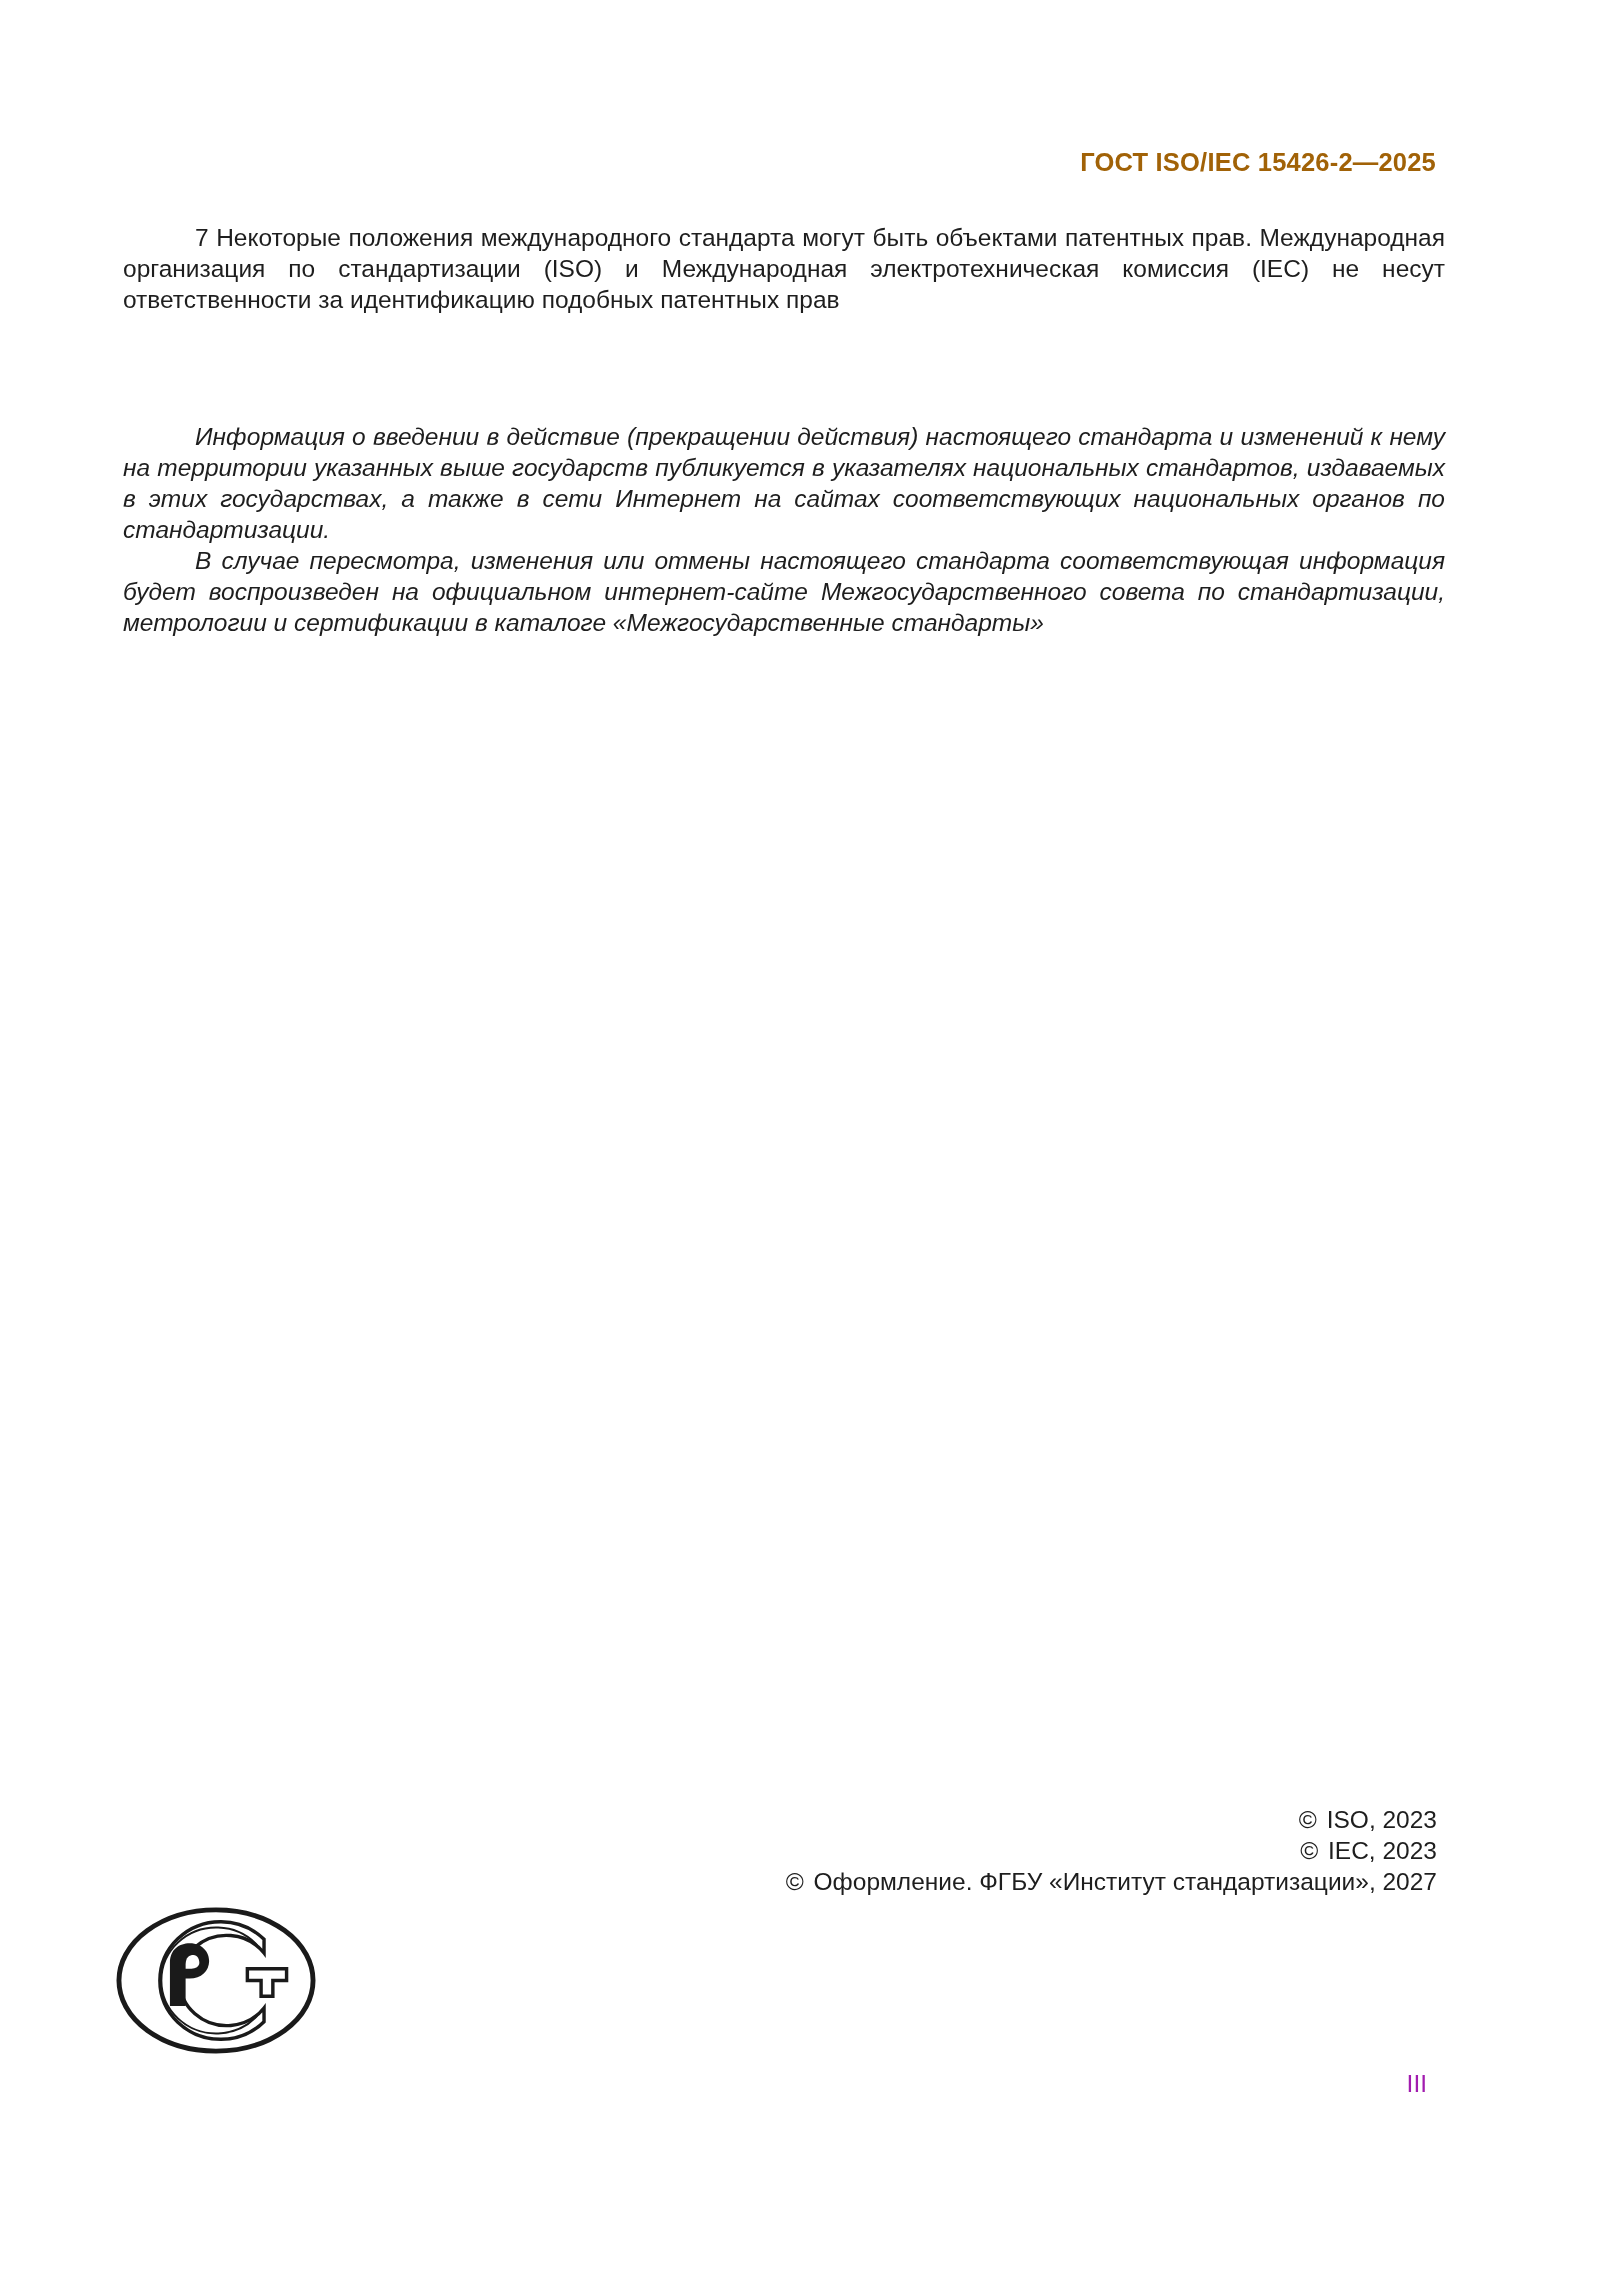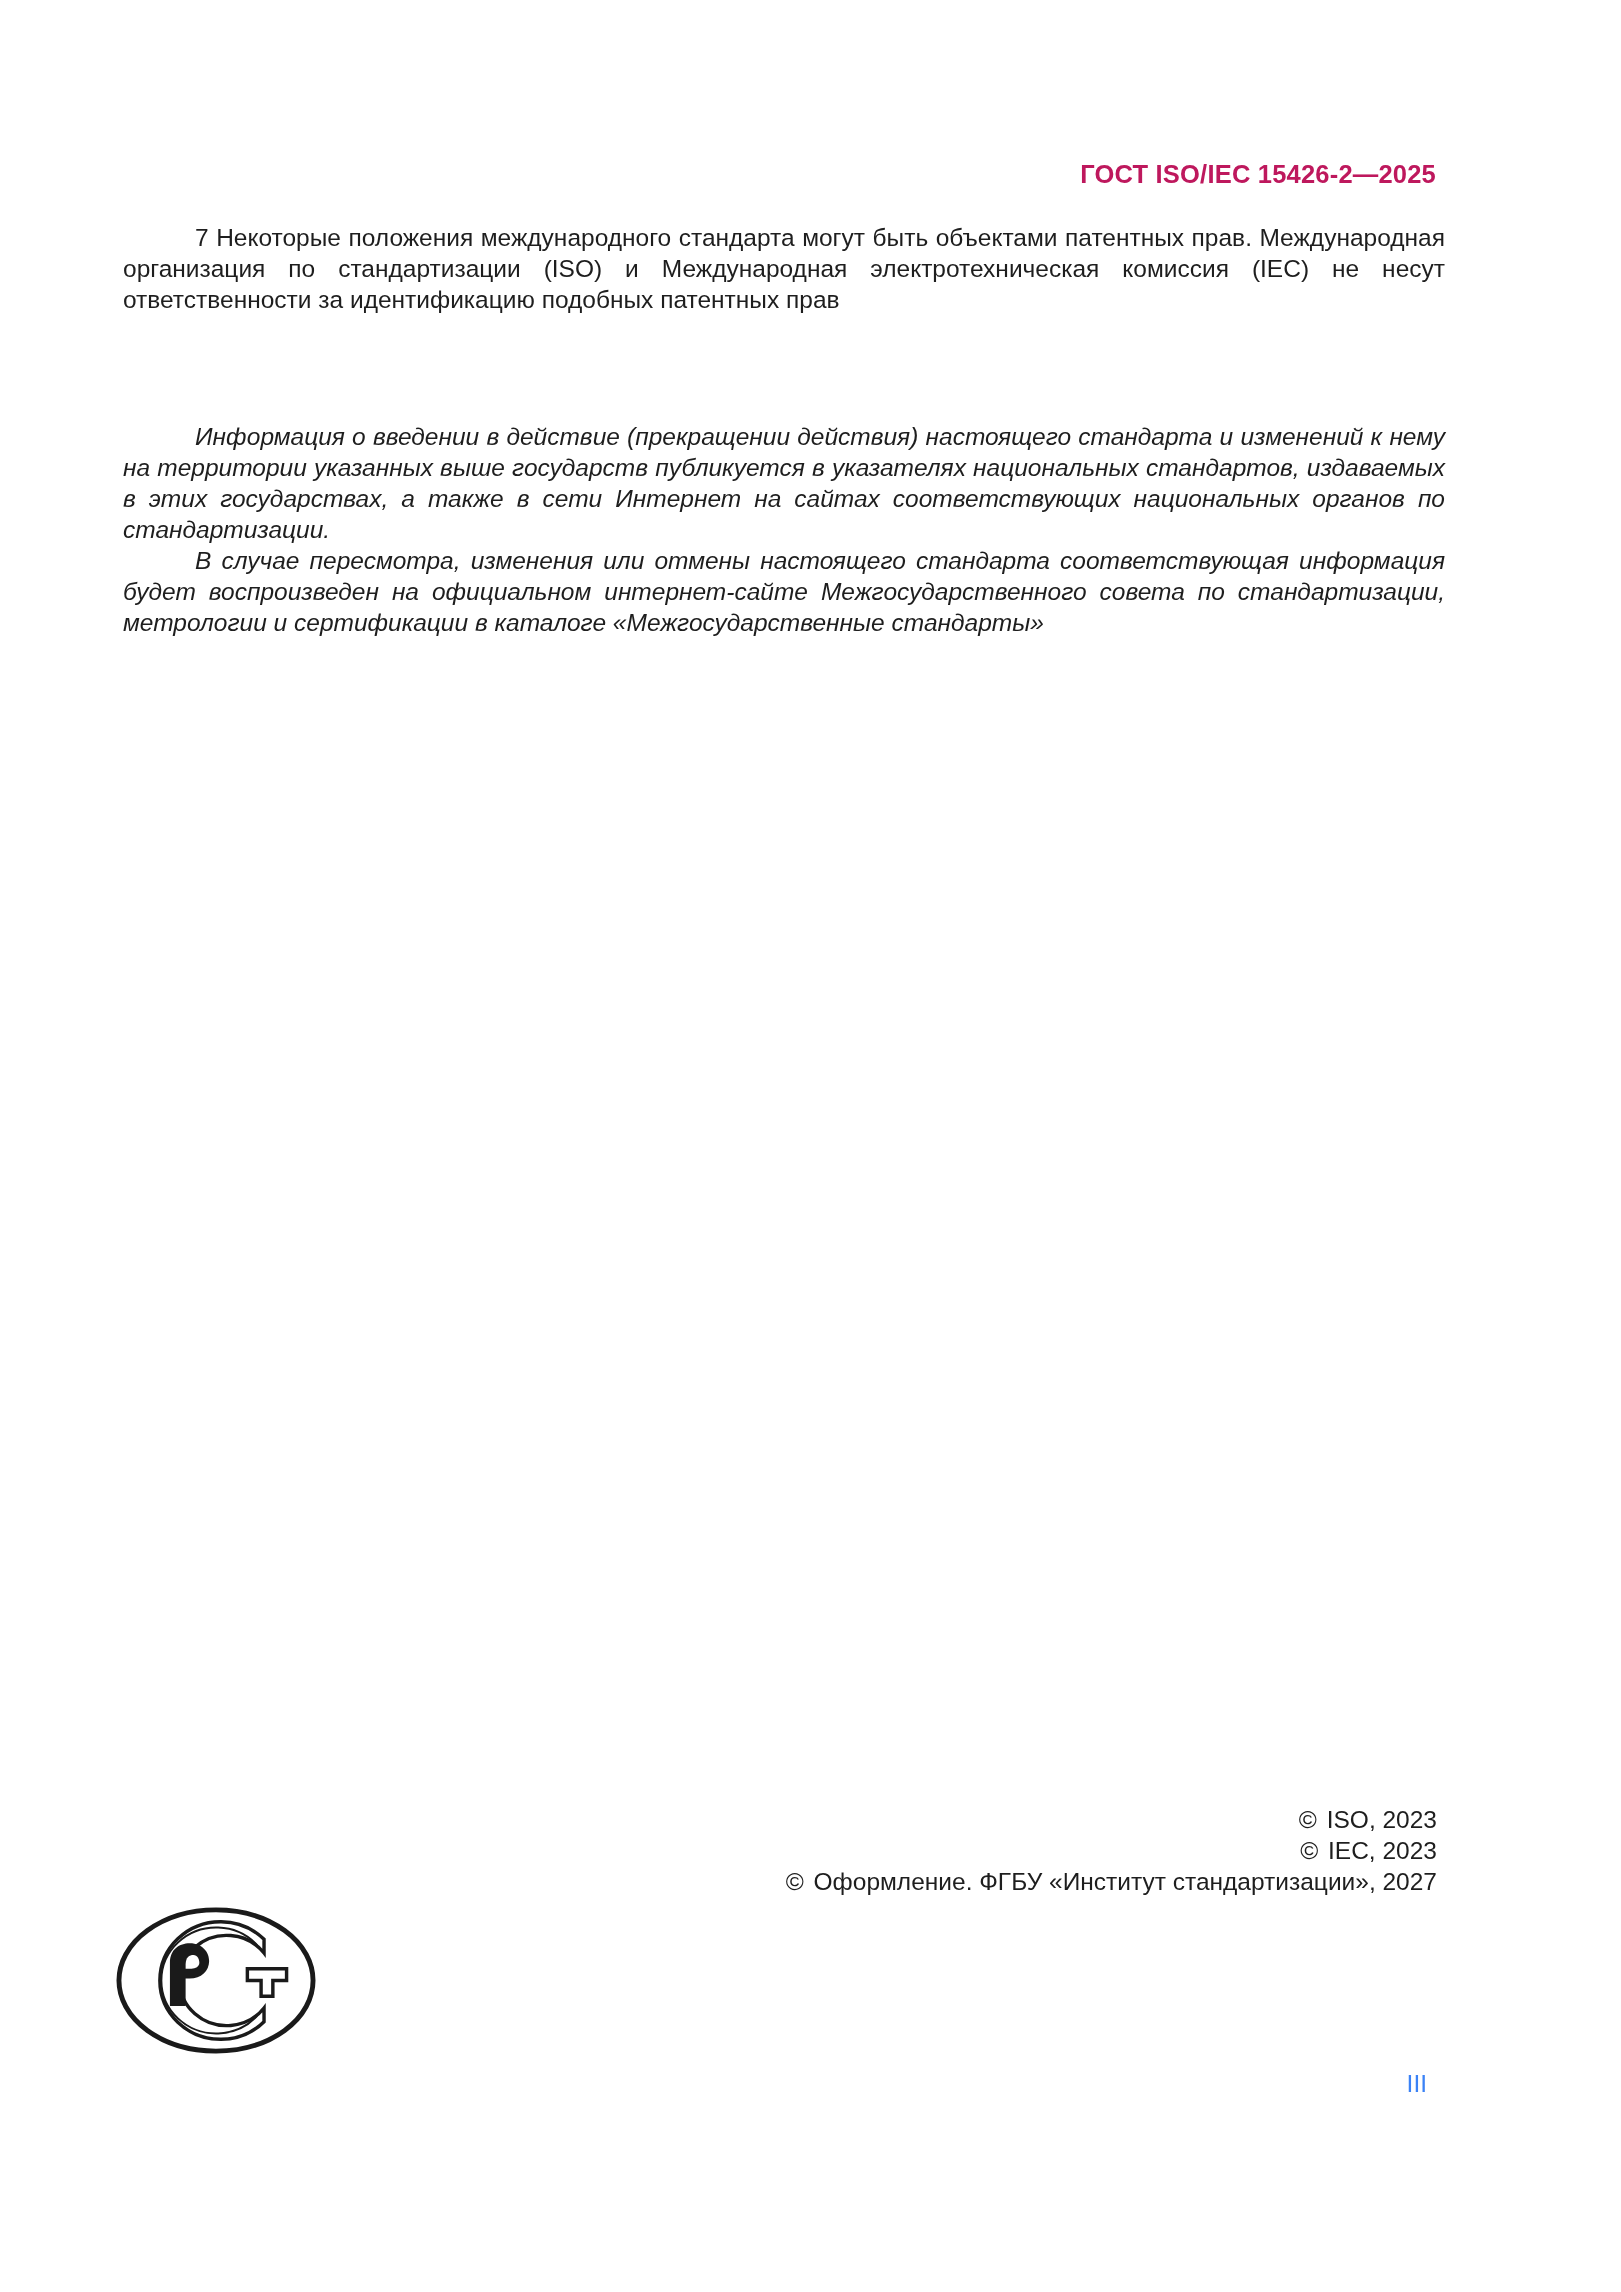--- a/index.html
+++ b/index.html
@@ -17,27 +17,27 @@
     }
     .page {
       position: absolute;
       left: 0; top: 0;
       width: 1621px;
       height: 2293px;
       background: #ffffff;
     }
     .running-header {
       position: absolute;
-      top: 160px;
+      top: 148px;
       right: 185px;
       font-size: 25.5px;
       font-weight: bold;
       letter-spacing: 0.2px;
       white-space: nowrap;
-      color: #be185d;
+      color: #a16207;
     }
     .body-block {
       position: absolute;
       left: 115px;
       width: 1322px;
       font-size: 24.5px;
       line-height: 31px;
       text-align: justify;
       color: #1e1e1e;
       margin-left: 8px;
@@ -78,21 +78,21 @@
     }
     .rights-block p {
       margin: 0;
       text-indent: 72px;
     }
     .page-number {
       position: absolute;
       right: 194px;
       top: 2070px;
       font-size: 24.5px;
-      color: #3b82f6;
+      color: #a21caf;
     }
   </style>
 </head>
 <body>
 
 <div class="page">
 
   <div class="running-header">ГОСТ ISO/IEC 15426-2—2025</div>
 
   <div class="body-block note-block">

